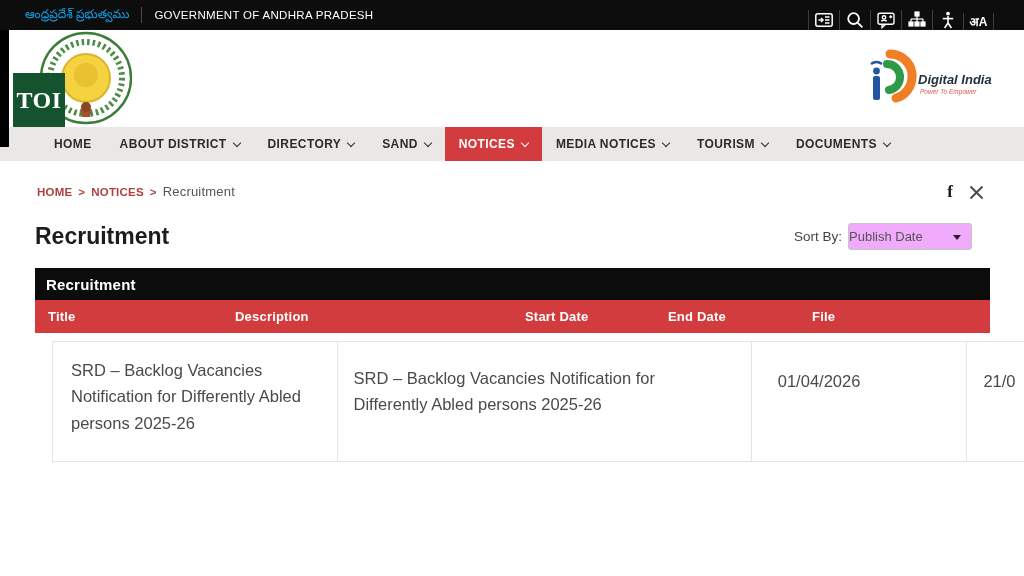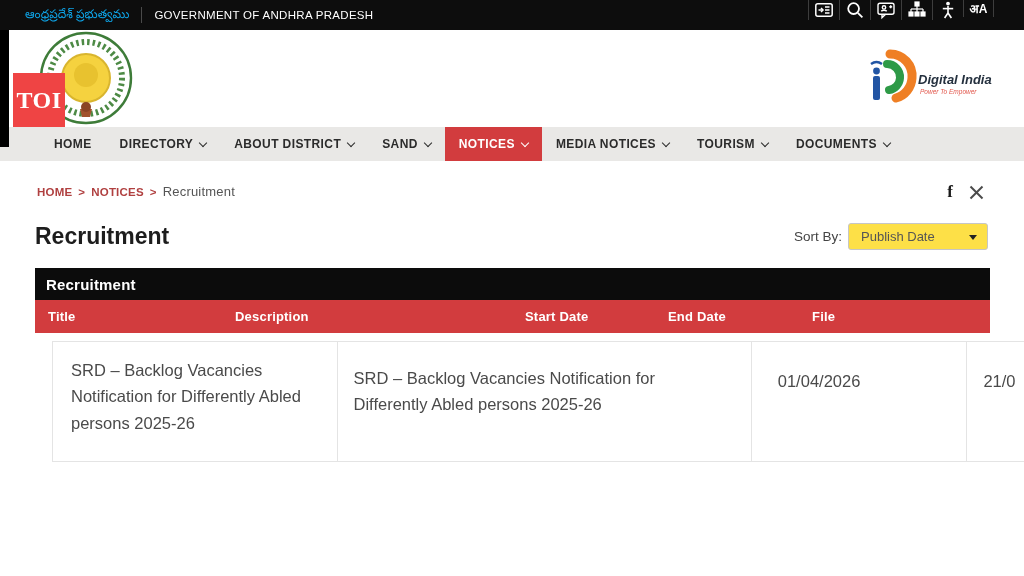--- a/index.html
+++ b/index.html
@@ -5,30 +5,30 @@
   * { margin:0; padding:0; box-sizing:border-box; }
   body { background:#777; font-family:"Liberation Sans", sans-serif; }
   .page { position:relative; width:1024px; height:576px; background:#fff; overflow:hidden; margin:0 auto; }
 
   
   .topbar { position:absolute; left:0; top:0; width:1024px; height:30px; background:#0d0d0d; display:flex; align-items:center; }
   .topbar-left { display:flex; align-items:center; height:100%; padding-left:25px; }
   .topbar-telugu { color:#0ea5e9; font-size:12px; }
   .topbar-div { width:1px; height:16px; background:#4a4a4a; margin:0 12px; }
   .topbar-en { color:#fff; font-size:11.5px; font-weight:normal; letter-spacing:.3px; }
-  .topbar-icons { margin-left:auto; display:flex; height:100%; align-items:flex-start; padding-right:30px; }
+  .topbar-icons { margin-left:auto; display:flex; height:100%; align-items:flex-end; padding-right:30px; }
   .tb-icon { width:31px; display:flex; align-items:center; justify-content:center; border-left:1px solid #3d3d3d; cursor:pointer; }
   .tb-icon:last-child { border-right:1px solid #3d3d3d; }
   .tb-icon svg { display:block; }
   .lang-txt { color:#fff; font-size:12px; font-weight:bold; }
 
   
   .header { position:absolute; left:0; top:30px; width:1024px; height:97px; background:#fff; }
   .left-strip { position:absolute; left:0; top:0; width:9px; height:117px; background:#000; z-index:40; }
-  .toi { position:absolute; left:13px; top:43px; width:52px; height:54px; background:#ef4444; z-index:41; display:flex; align-items:center; justify-content:center; }
+  .toi { position:absolute; left:13px; top:43px; width:52px; height:54px; background:#14532d; z-index:41; display:flex; align-items:center; justify-content:center; }
   .toi span { color:#fff; font-family:"Liberation Serif", serif; font-weight:bold; font-size:24px; letter-spacing:.5px; }
   .emblem { position:absolute; left:38px; top:1px; width:96px; height:94px; z-index:30; }
   .district-names { position:absolute; left:150px; top:20px; }
   .district-telugu { font-size:17px; color:#4a4a4a; }
   .district-en { font-size:22px; color:#3c3c3c; font-weight:600; letter-spacing:.4px; margin-top:3px; }
   .digital-india { position:absolute; left:860px; top:18px; }
 
   
   .nav { position:absolute; left:0; top:127px; width:1024px; height:34px; background:#e9e8e6; display:flex; align-items:stretch; padding-left:40px; }
   .nav-item { display:flex; align-items:center; padding:0 14px; font-size:12px; font-weight:bold; color:#2b2b2b; letter-spacing:.4px; cursor:pointer; white-space:nowrap; }
@@ -40,21 +40,21 @@
   .crumb-link { color:#b04040; cursor:pointer; }
   .crumb-sep { color:#b04040; font-weight:bold; }
   .crumb-current { color:#555; font-weight:normal; font-size:13px; }
   .social { position:absolute; right:40px; top:182px; display:flex; gap:16px; align-items:center; }
   .fb { font-family:"Liberation Serif", serif; font-weight:bold; font-size:17px; color:#1a1a1a; cursor:pointer; }
   .social svg { cursor:pointer; display:block; }
 
   
   .page-title { position:absolute; left:35px; top:223px; font-size:23px; font-weight:bold; color:#1d1d1d; }
   .sort-label { position:absolute; right:182px; top:229px; font-size:13.5px; color:#444; }
-  .sort-box { position:absolute; left:848px; top:223px; width:140px; height:27px; background:#fde047; border:1px solid #c6c6c6; border-radius:3px; display:flex; align-items:center; padding-left:12px; font-size:13px; color:#555; cursor:pointer; }
+  .sort-box { position:absolute; left:848px; top:223px; width:124px; height:27px; background:#f0abfc; border:1px solid #c6c6c6; border-radius:3px; display:flex; align-items:center; font-size:13px; color:#555; cursor:pointer; }
   .sort-caret { position:absolute; right:10px; top:11px; width:0; height:0; border-left:4.5px solid transparent; border-right:4.5px solid transparent; border-top:5.5px solid #222; }
 
   
   .tbl-caption { position:absolute; left:35px; top:268px; width:955px; height:32px; background:#0c0c0c; color:#fff; font-size:15px; font-weight:bold; display:flex; align-items:center; padding-left:11px; letter-spacing:.2px; }
   .tbl-head { position:absolute; left:35px; top:300px; width:955px; height:33px; background:#d23c3e; }
   .tbl-head span { position:absolute; top:9px; color:#fff; font-size:13px; font-weight:bold; letter-spacing:.2px; }
   .th-title { left:13px;text-align:right; } .th-desc { left:200px; } .th-start { left:490px; } .th-end { left:633px; } .th-file { left:777px; }
 
   .tbl-row { position:absolute; left:52px; top:341px; width:1130px; height:121px; display:flex; background:#fff; border:1px solid #e4e4e4; }
   .cell { border-right:1px solid #e4e4e4; font-size:16.5px; color:#4a4a4a; line-height:1.6; }
@@ -157,25 +157,25 @@
         <text x="60" y="46" font-size="6.5" font-style="italic" fill="#e2574c" font-family="Liberation Sans, sans-serif">Power To Empower</text>
       </svg>
     </div>
   </div>
 
   <div class="nav">
     <div class="nav-item">
         <span>HOME</span>
       </div>
     <div class="nav-item">
+        <span>ABOUT DISTRICT</span>
+        <span class="chev"></span>
+      </div>
+    <div class="nav-item">
         <span>DIRECTORY</span>
-        <span class="chev"></span>
-      </div>
-    <div class="nav-item">
-        <span>ABOUT DISTRICT</span>
         <span class="chev"></span>
       </div>
     <div class="nav-item">
         <span>SAND</span>
         <span class="chev"></span>
       </div>
     <div class="nav-item active">
         <span>NOTICES</span>
         <span class="chev"></span>
       </div>

